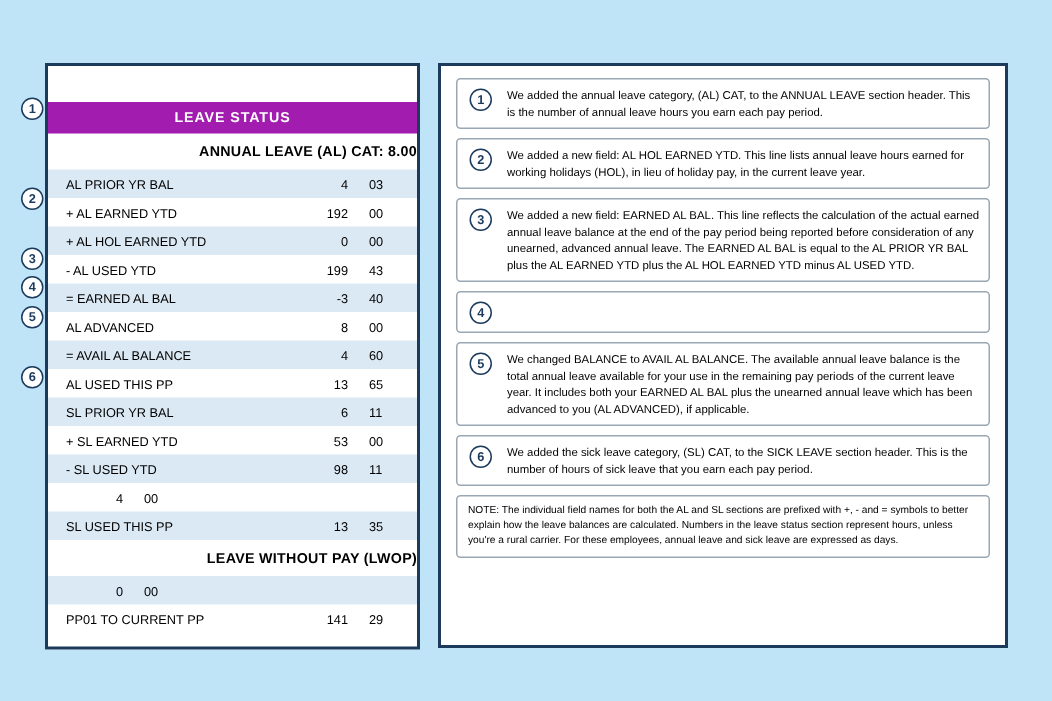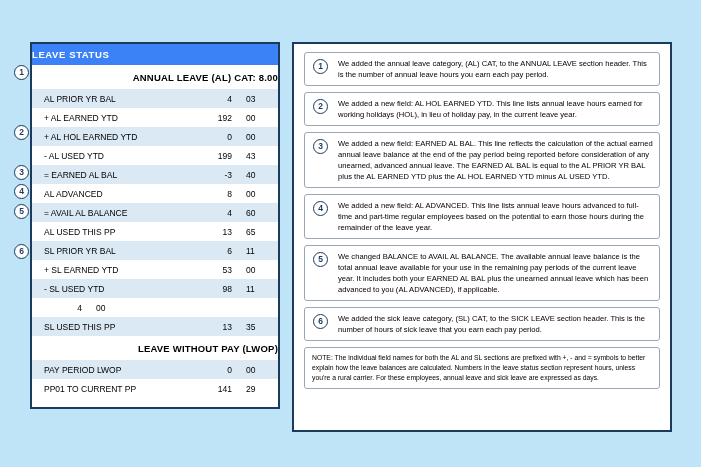--- a/index.html
+++ b/index.html
@@ -24,26 +24,28 @@
   .left-panel {
     position: absolute;
     left: 30px;
     top: 42px;
     width: 250px;
     background: #ffffff;
     border: 2px solid #1b3a5c;
     box-sizing: border-box;
   }
   .panel-title {
-    background: #3b82f6;
+    background: #a21caf;
     color: #ffffff;
+    text-align: center;
     font-size: 9.5px;
     font-weight: bold;
     letter-spacing: 0.6px;
     padding: 5px 0 5px 0;
+    margin-top: 24px;
   }
   .section-head {
     text-align: right;
     font-size: 9.5px;
     font-weight: bold;
     color: #000;
     padding: 7px 0 6px 0;
     letter-spacing: 0.2px;
   }
   .row {
@@ -210,21 +212,20 @@
     </div>
     <div class="row alt">
       <span class="label">SL USED THIS PP</span>
       <span class="v1">13</span>
       <span class="v2">35</span>
     </div>
 
     <div class="section-head">LEAVE WITHOUT PAY (LWOP)</div>
 
     <div class="row alt">
-      <span class="label">PAY PERIOD LWOP</span>
       <span class="v1">0</span>
       <span class="v2">00</span>
     </div>
     <div class="row">
       <span class="label">PP01 TO CURRENT PP</span>
       <span class="v1">141</span>
       <span class="v2">29</span>
     </div>
     <div class="spacer"></div>
   </div>
@@ -248,21 +249,20 @@
       <span class="note-text">We added a new field: <b>AL HOL EARNED YTD.</b> This line lists annual leave hours earned for working holidays (<b>HOL</b>), in lieu of holiday pay, in the current leave year.</span>
     </div>
 
     <div class="note-item">
       <span class="circle inline">3</span>
       <span class="note-text">We added a new field: <b>EARNED AL BAL.</b> This line reflects the calculation of the actual earned annual leave balance at the end of the pay period being reported before consideration of any unearned, advanced annual leave. The <b>EARNED AL BAL</b> is equal to the <b>AL PRIOR YR BAL</b> plus the <b>AL EARNED YTD</b> plus the <b>AL HOL EARNED YTD</b> minus <b>AL USED YTD.</b></span>
     </div>
 
     <div class="note-item">
       <span class="circle inline">4</span>
-      <span class="note-text">We added a new field: <b>AL ADVANCED.</b> This line lists annual leave hours advanced to full-time and part-time regular employees based on the potential to earn those hours during the remainder of the leave year.</span>
     </div>
 
     <div class="note-item">
       <span class="circle inline">5</span>
       <span class="note-text">We changed <b>BALANCE</b> to <b>AVAIL AL BALANCE.</b> The available annual leave balance is the total annual leave available for your use in the remaining pay periods of the current leave year. It includes both your <b>EARNED AL BAL</b> plus the unearned annual leave which has been advanced to you (<b>AL ADVANCED</b>), if applicable.</span>
     </div>
 
     <div class="note-item">
       <span class="circle inline">6</span>
       <span class="note-text">We added the sick leave category, (<b>SL) CAT</b>, to the <b>SICK LEAVE</b> section header. This is the number of hours of sick leave that you earn each pay period.</span>

